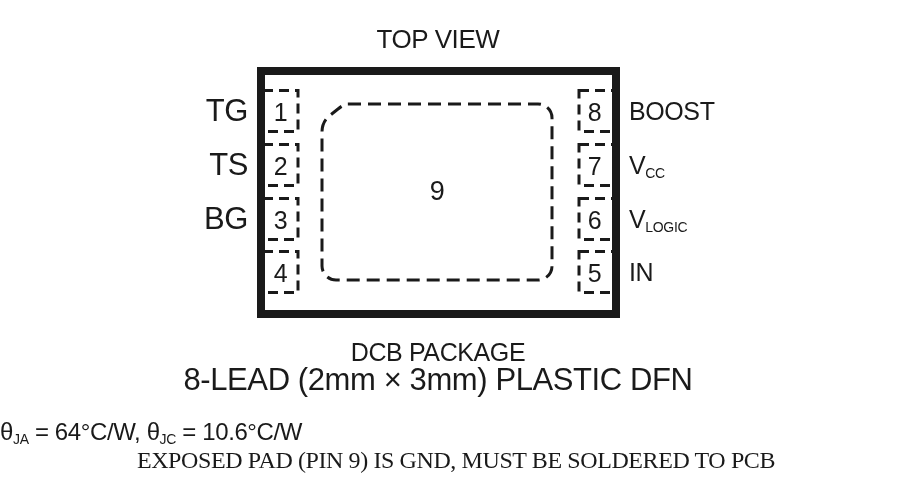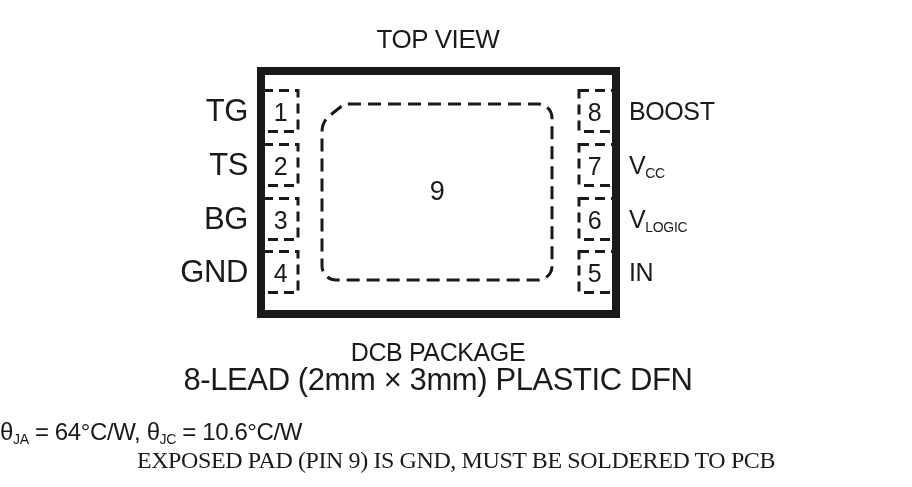--- a/index.html
+++ b/index.html
@@ -117,21 +117,20 @@
              Q 322 123 328 117
              L 338 109
              Q 344 104 348 104" fill="none" stroke="#1a1a1a" stroke-width="3" stroke-dasharray="13 7"></path>
   </svg>
 
   <div class="abs title">TOP VIEW</div>
 
   <div class="abs pin-label-left row-1">TG</div>
   <div class="abs pin-label-left row-2">TS</div>
   <div class="abs pin-label-left row-3">BG</div>
-  <div class="abs pin-label-left row-4">GND</div>
 
   <div class="abs pin-num-left row-1">1</div>
   <div class="abs pin-num-left row-2">2</div>
   <div class="abs pin-num-left row-3">3</div>
   <div class="abs pin-num-left row-4">4</div>
 
   <div class="abs pin-num-right row-1">8</div>
   <div class="abs pin-num-right row-2">7</div>
   <div class="abs pin-num-right row-3">6</div>
   <div class="abs pin-num-right row-4">5</div>

